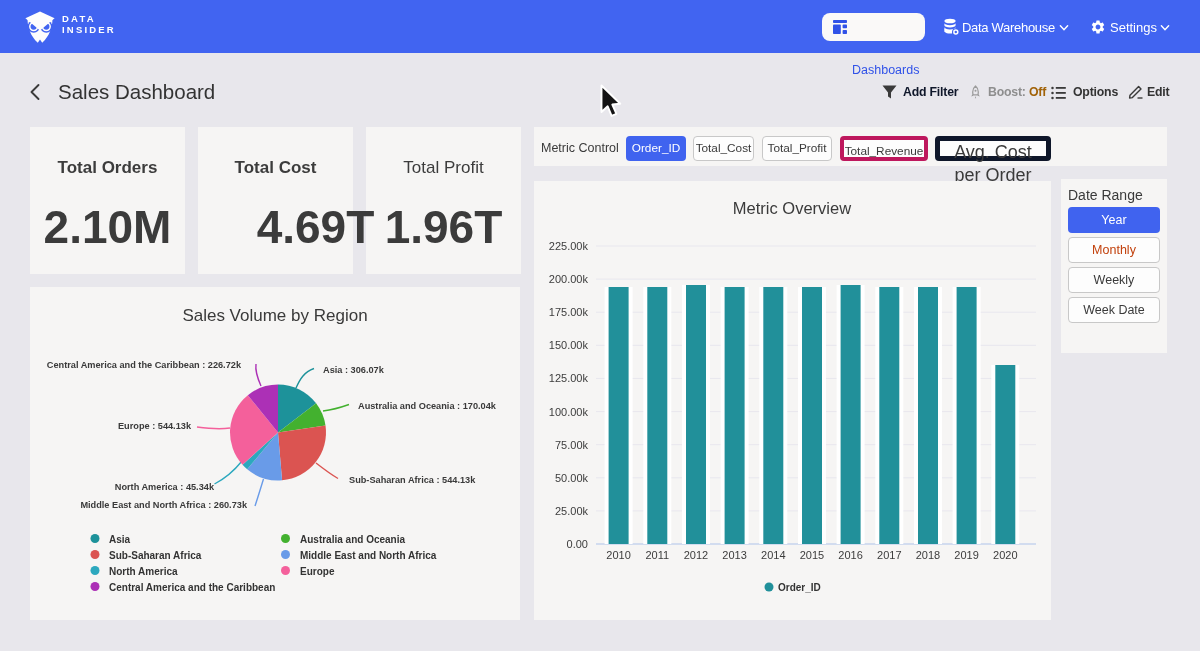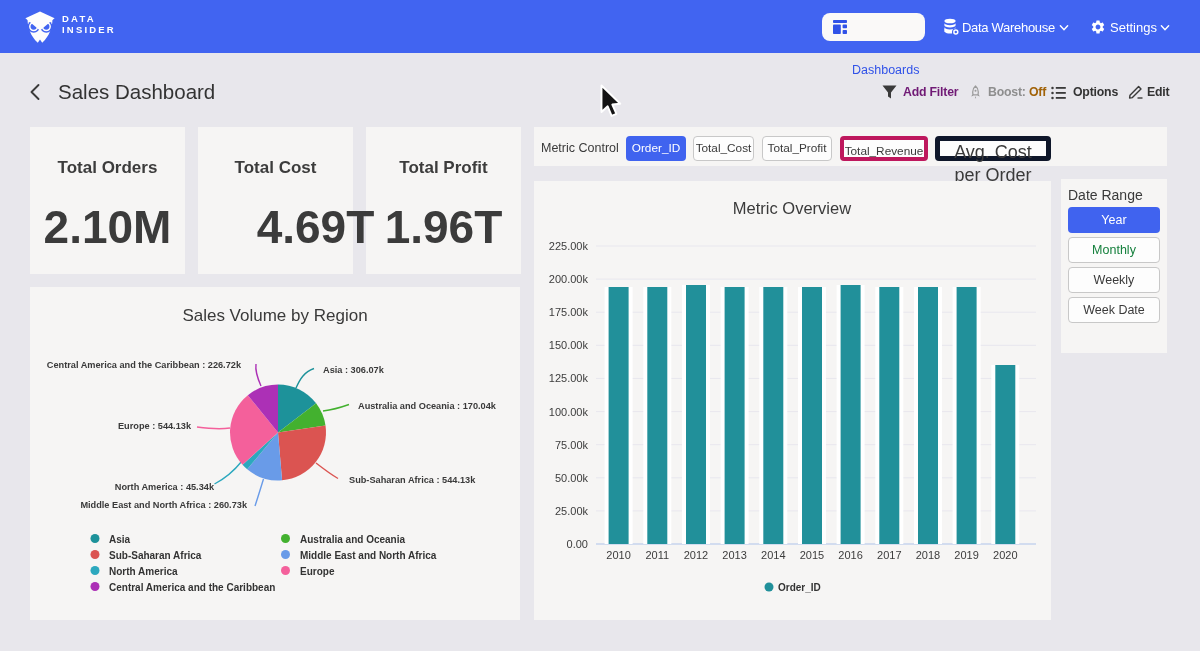--- a/index.html
+++ b/index.html
@@ -55,21 +55,21 @@
   </svg>
 
 <svg class="abs" style="left:28px;top:83px;" width="13" height="18" viewBox="0 0 13 18">
     <path d="M10.5 2 L3.5 9 L10.5 16" fill="none" stroke="#3A3A3A" stroke-width="1.9" stroke-linecap="round" stroke-linejoin="round"></path>
   </svg>
 <div class="abs" style="left:58px;top:80px;color:#333333;font-size:20.5px;">Sales Dashboard</div>
 
 <svg class="abs" style="left:882px;top:85px;" width="15" height="15" viewBox="0 0 15 15">
     <path d="M0.5 0.5 L14.5 0.5 L9 7.5 L9 13.5 L6 11.6 L6 7.5 Z" fill="#3A3A3A"></path>
   </svg>
-<div class="abs" style="left:903px;top:85px;color:#701a75;font-size:12.3px;font-weight:bold;letter-spacing:-0.2px;">Add Filter</div>
+<div class="abs" style="left:903px;top:85px;color:#0f172a;font-size:12.3px;font-weight:bold;letter-spacing:-0.2px;">Add Filter</div>
 
 <svg class="abs" style="left:968px;top:84px;" width="15" height="16" viewBox="0 0 24 24">
   <path fill="none" stroke="#9B9B9B" stroke-width="2" d="M12 2.5c3 2.5 4.5 6 4.5 9.5 0 1.5-.2 3-.7 4.5h-7.6c-.5-1.5-.7-3-.7-4.5 0-3.5 1.5-7 4.5-9.5z"></path>
   <circle cx="12" cy="10" r="1.6" fill="#9B9B9B"></circle>
   <path fill="#9B9B9B" d="M7.5 15l-2.5 4 3.5-1zM16.5 15l2.5 4-3.5-1zM12 18.5l1 3.5h-2z"></path>
 </svg>
 <div class="abs" style="left:988px;top:85px;color:#8E8E8E;font-size:12.3px;font-weight:bold;letter-spacing:-0.2px;">Boost: <span style="color:#a16207;">Off</span></div>
 
 <svg class="abs" style="left:1051px;top:86px;" width="15" height="14" viewBox="0 0 15 14">
   <circle cx="1.5" cy="1.9" r="1.25" fill="#3A3A3A"></circle>
@@ -85,21 +85,21 @@
   <path d="M2 11.2 L10.6 2.6 L13 5 L4.4 13.6 L1.6 14 Z" fill="none" stroke="#3A3A3A" stroke-width="1.4" stroke-linejoin="round"></path>
   <path d="M9.5 14 L14.5 14" stroke="#3A3A3A" stroke-width="1.4"></path>
 </svg>
 <div class="abs" style="left:1147px;top:85px;color:#333333;font-size:12.3px;font-weight:bold;letter-spacing:-0.2px;">Edit</div>
 
 <div class="card" style="left:30px;top:127px;width:155px;height:147px;"></div>
 <div class="card" style="left:198px;top:127px;width:155px;height:147px;"></div>
 <div class="card" style="left:366px;top:127px;width:155px;height:147px;"></div>
 <div class="abs" style="left:30px;top:158px;width:155px;text-align:center;color:#3C3C3C;font-size:17px;font-weight:bold;">Total Orders</div>
 <div class="abs" style="left:198px;top:158px;width:155px;text-align:center;color:#3C3C3C;font-size:17px;font-weight:bold;">Total Cost</div>
-<div class="abs" style="left:366px;top:158px;width:155px;text-align:center;color:#3C3C3C;font-size:17px;font-weight:bold;">Total Profit</div>
+<div class="abs" style="left:366px;top:158px;width:155px;text-align:center;color:#3C3C3C;font-size:17px;font-weight:normal;">Total Profit</div>
 <div class="abs" style="left:30px;top:200px;width:155px;text-align:center;color:#3B3B3B;font-size:46px;font-weight:bold;">2.10M</div>
 <div class="abs" style="left:198px;top:200px;width:155px;text-align:center;color:#3B3B3B;font-size:46px;font-weight:bold;margin-left:40px;">4.69T</div>
 <div class="abs" style="left:366px;top:200px;width:155px;text-align:center;color:#3B3B3B;font-size:46px;font-weight:bold;">1.96T</div>
 
 <div class="card" style="left:534px;top:127px;width:633px;height:39px;"></div>
 <div class="abs" style="left:541px;top:141px;color:#3A3A3A;font-size:12.5px;">Metric Control</div>
 <div class="abs" style="left:626px;top:136px;width:60px;height:25px;background:#4063EF;border-radius:4px;color:#fff;font-size:11.8px;line-height:25px;text-align:center;">Order_ID</div>
 <div class="abs" style="left:693px;top:136px;width:61px;height:25px;background:#FDFDFD;border:1px solid #C8C8C8;border-radius:4px;color:#3A3A3A;font-size:11.8px;line-height:23px;text-align:center;">Total_Cost</div>
 <div class="abs" style="left:762px;top:136px;width:70px;height:25px;background:#FDFDFD;border:1px solid #C8C8C8;border-radius:4px;color:#3A3A3A;font-size:11.8px;line-height:23px;text-align:center;">Total_Profit</div>
 <div class="abs" style="left:840px;top:136px;width:88px;height:25px;background:#FDFDFD;border:4px solid #be185d;border-radius:4px;color:#3A3A3A;font-size:11.8px;line-height:23px;text-align:center;">Total_Revenue</div>
@@ -215,19 +215,19 @@
     <text x="432.6" y="378">2019</text>
       <text x="471.3" y="378">2020</text>
   </g>
   <circle cx="235" cy="406" r="4.5" fill="#21909A"></circle>
   <text x="244" y="410" font-size="10" font-weight="bold" fill="#333">Order_ID</text>
 </svg>
 
 <div class="card" style="left:1061px;top:179px;width:106px;height:174px;"></div>
 <div class="abs" style="left:1068px;top:187px;color:#3A3A3A;font-size:14px;">Date Range</div>
 <div class="abs" style="left:1068px;top:207px;width:92px;height:26px;background:#4063EF;border-radius:4px;color:#fff;font-size:12.5px;line-height:26px;text-align:center;">Year</div>
-<div class="abs" style="left:1068px;top:237px;width:92px;height:26px;background:#FDFDFD;border:1px solid #C8C8C8;border-radius:4px;color:#15803d;font-size:12.5px;line-height:24px;text-align:center;">Monthly</div>
+<div class="abs" style="left:1068px;top:237px;width:92px;height:26px;background:#FDFDFD;border:1px solid #C8C8C8;border-radius:4px;color:#c2410c;font-size:12.5px;line-height:24px;text-align:center;">Monthly</div>
 <div class="abs" style="left:1068px;top:267px;width:92px;height:26px;background:#FDFDFD;border:1px solid #C8C8C8;border-radius:4px;color:#3A3A3A;font-size:12.5px;line-height:24px;text-align:center;">Weekly</div>
 <div class="abs" style="left:1068px;top:297px;width:92px;height:26px;background:#FDFDFD;border:1px solid #C8C8C8;border-radius:4px;color:#3A3A3A;font-size:12.5px;line-height:24px;text-align:center;">Week Date</div>
 
 <svg class="abs" style="left:599px;top:84px;" width="24" height="36" viewBox="0 0 24 36">
   <path d="M2.5 1.5 L2.5 28 L8.7 22.3 L12.6 31.9 L17.4 29.8 L13.3 20.5 L21.3 19.7 Z" fill="#141414" stroke="#fff" stroke-width="1.9" stroke-linejoin="round"></path>
 </svg>
 
 </body></html>

